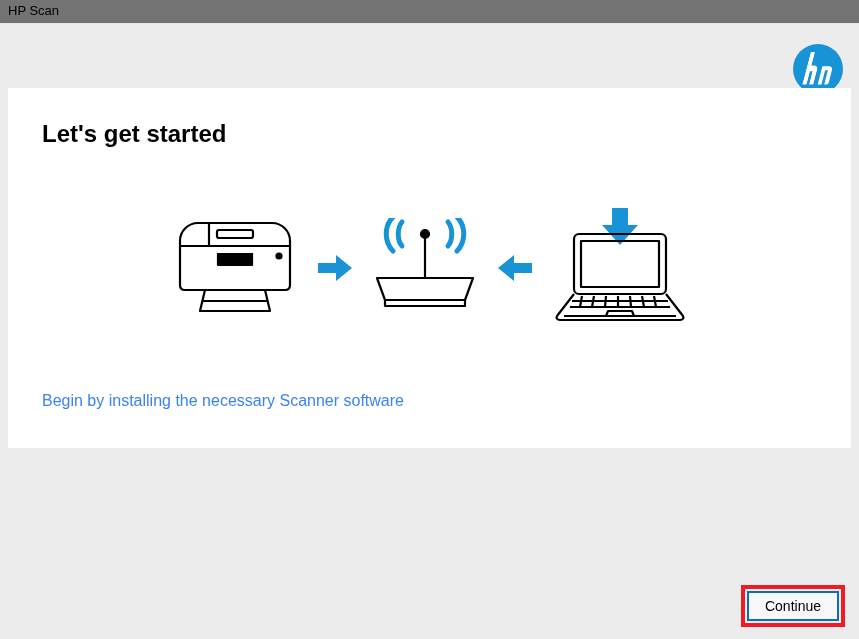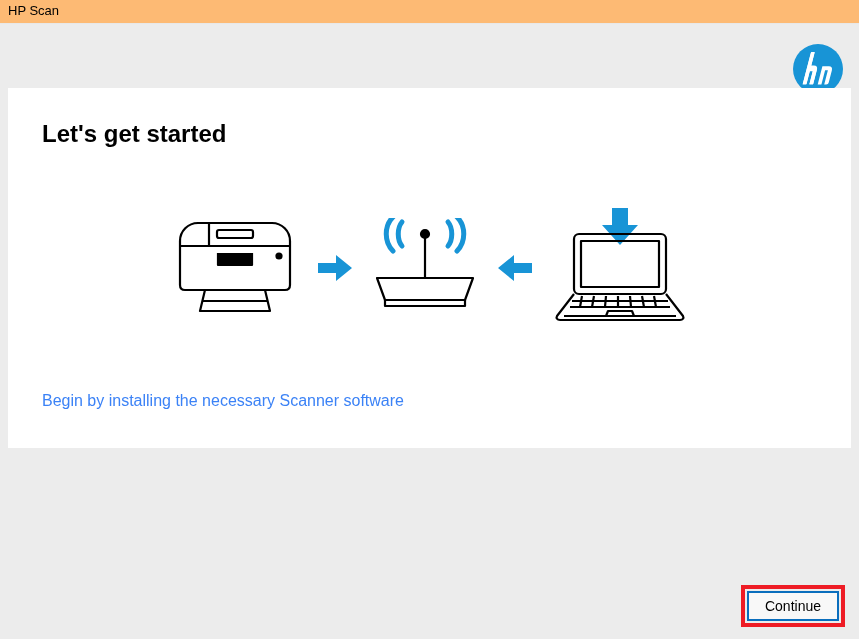--- a/index.html
+++ b/index.html
@@ -10,21 +10,21 @@
     body {
       font-family: "Segoe UI", Arial, sans-serif;
       background: #fff;
       width: 859px;
       height: 639px;
       overflow: hidden;
     }
     .title-bar {
       padding: 3px 8px;
       font-size: 13px;
-      background: #fdba74;
+      background: #737373;
       height: 24px;
       border-bottom: 1px solid #e8e8e8;
     }
     .outer-area {
       background: #ececec;
       height: 615px;
       position: relative;
       padding: 8px;
     }
     .logo-wrap {

